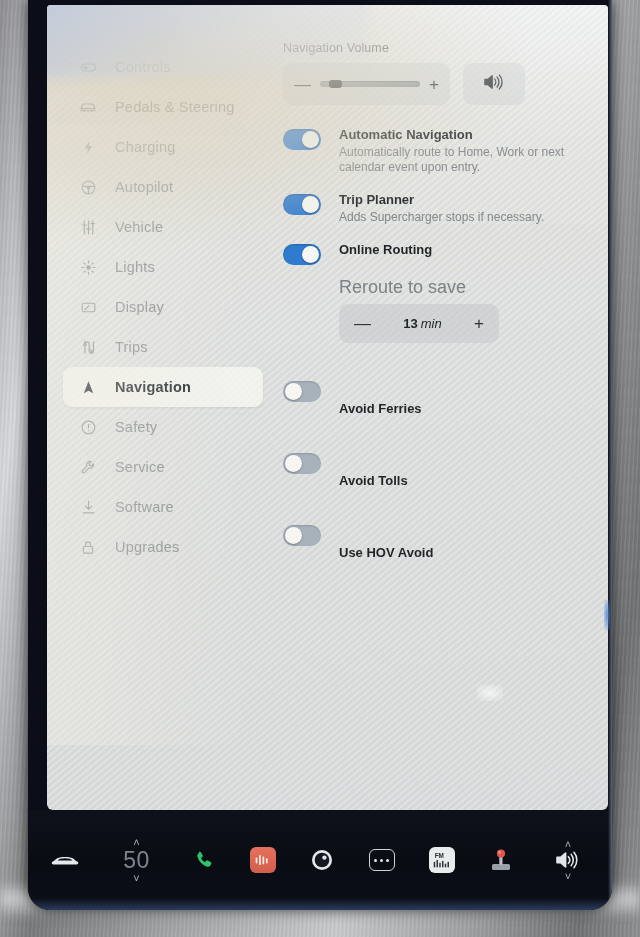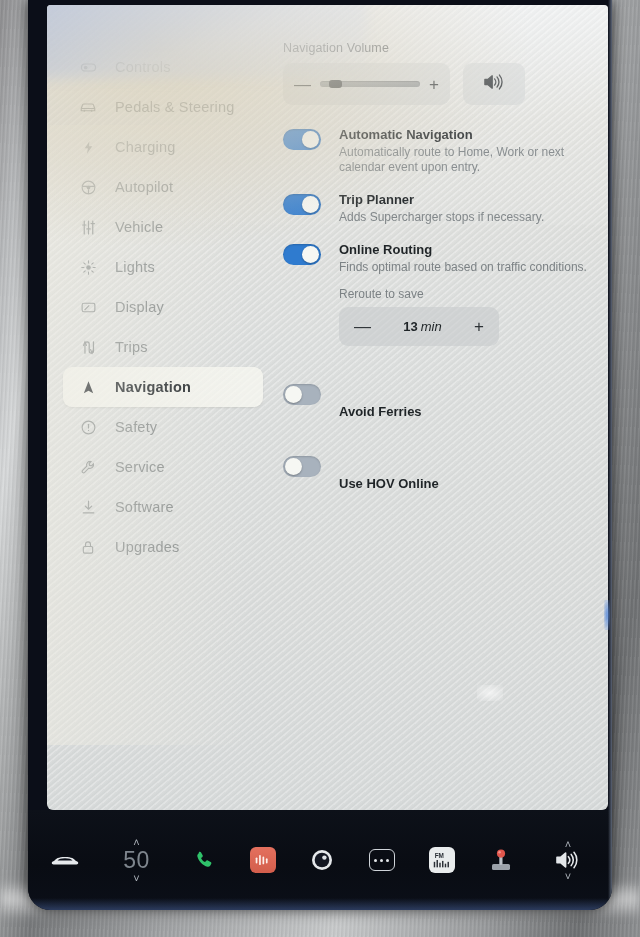--- a/index.html
+++ b/index.html
@@ -245,21 +245,21 @@
   .setting-desc {
     font-size: 12px;
     color: #7c8285;
     line-height: 15px;
     margin-top: 2px;
     max-width: 250px;
   }
 
   
   #reroute-block { margin-left: 56px; margin-top: 12px; }
-  #reroute-label { font-size: 12px; color: #7c8285; margin-bottom: 6px; }
+  #reroute-label { font-size: 18px; color: #7c8285; margin-bottom: 6px; }
   #stepper {
     width: 160px;
     height: 39px;
     border-radius: 9px;
     background: rgba(200,204,205,0.62);
     display: flex;
     align-items: center;
     justify-content: space-between;
     padding: 0 15px;
   }
@@ -538,21 +538,20 @@
             <div class="setting-desc">Adds Supercharger stops if necessary.</div>
           </div>
         </div>
 
         <div class="setting-row" style="margin-top:17px;">
           <div class="toggle on">
               <span class="knob"></span>
             </div>
           <div class="setting-text">
             <div class="setting-label">Online Routing</div>
-            <div class="setting-desc">Finds optimal route based on traffic conditions.</div>
           </div>
         </div>
 
         <div id="reroute-block">
           <div id="reroute-label">Reroute to save</div>
           <div id="stepper">
             <span class="step-sign">—</span>
             <span id="stepper-value">
               <span>13</span><span class="unit">min</span>
             </span>
@@ -560,26 +559,32 @@
           </div>
         </div>
 
         <div class="setting-row plain-row" style="margin-top:20px;">
           <div class="toggle off">
               <span class="knob"></span>
             </div>
           <div class="setting-label">Avoid Ferries</div>
         </div>
 
-
         <div class="setting-row plain-row" style="margin-top:18px;">
           <div class="toggle off">
               <span class="knob"></span>
             </div>
-          <div class="setting-label">Use HOV Online</div>
+          <div class="setting-label">Avoid Tolls</div>
+        </div>
+
+        <div class="setting-row plain-row" style="margin-top:18px;">
+          <div class="toggle off">
+              <span class="knob"></span>
+            </div>
+          <div class="setting-label">Use HOV Avoid</div>
         </div>
 
       </div>
 
       <div id="glare-lowerleft"></div>
       <div id="glare-beige"></div>
       <div id="glare-blue"></div>
       <div id="glare-sheen"></div>
       <div id="smudge"></div>
     </div>

